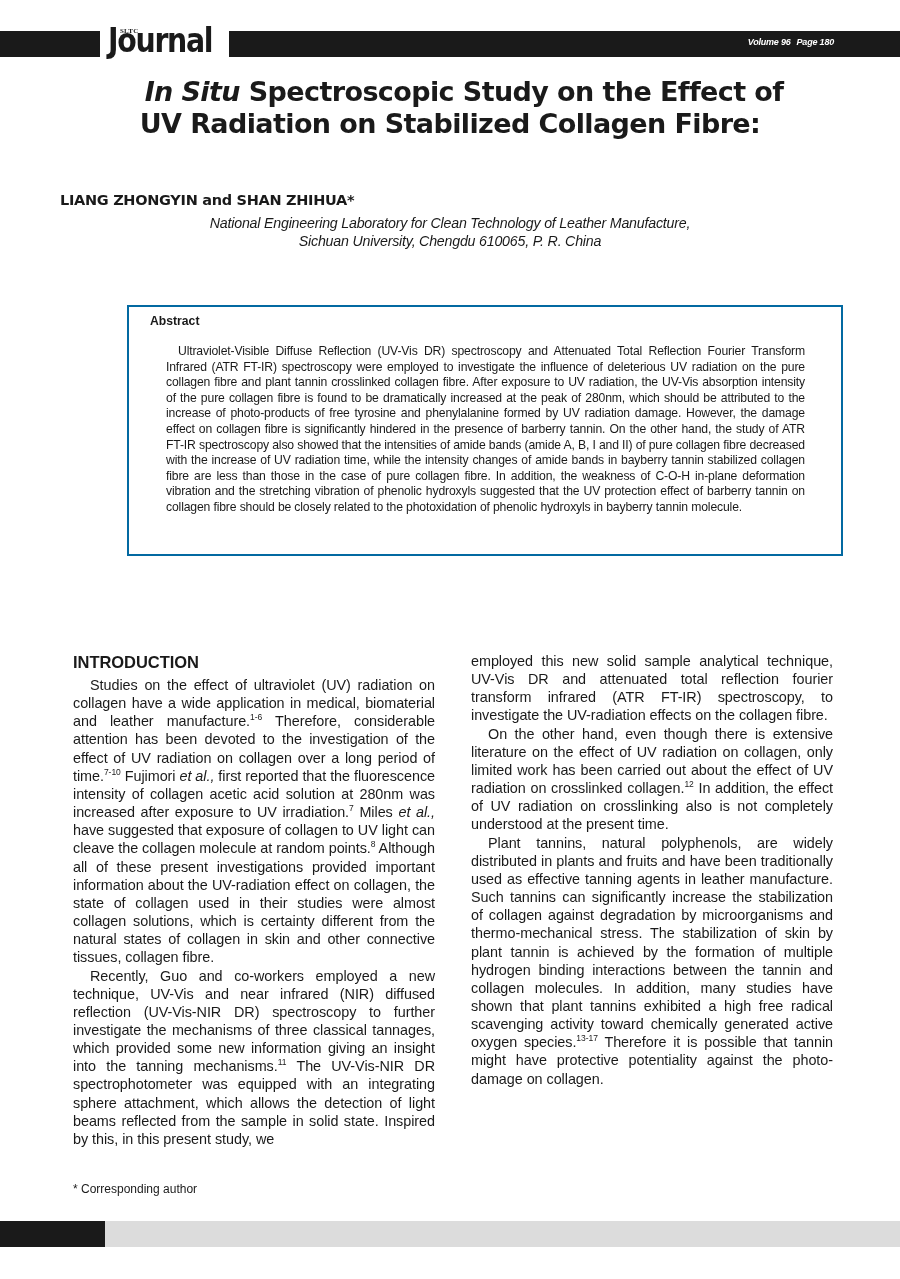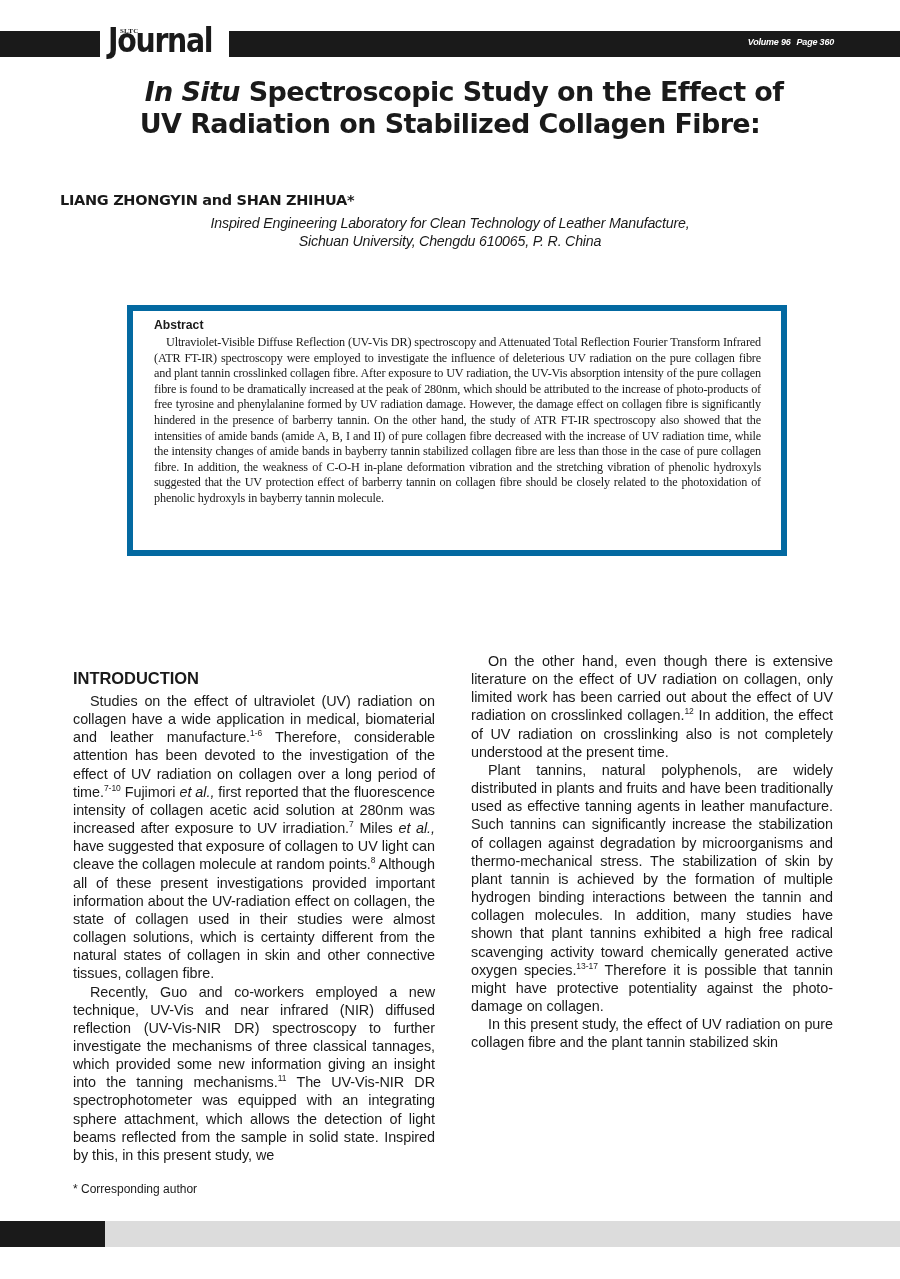--- a/index.html
+++ b/index.html
@@ -11,26 +11,26 @@
   .hdr-meta span { margin-left: 6px; }
   .logo { position: absolute; left: 108px; top: 22px; height: 44px; width: 118px; }
   .logo-small { position: absolute; left: 12px; top: 5px; font-family: "Liberation Serif", serif; font-size: 7px; font-weight: bold; letter-spacing: 0.2px; color: #1a1a1a; }
   .logo-main { position: absolute; left: 0; top: 2px; font-family: "DejaVu Sans", sans-serif; font-weight: bold; font-size: 33px; letter-spacing: -1.5px; color: #1a1a1a; transform: scaleX(0.86); transform-origin: left top; line-height: 1; }
 
   .title { position: absolute; left: 60px; width: 780px; top: 76px; text-align: center; font-family: "DejaVu Sans", sans-serif; font-weight: bold; font-size: 27px; line-height: 32px; letter-spacing: -0.6px; color: #1a1a1a; }
   .title .italic { font-style: italic; margin-left: 28px; }
   .authors { position: absolute; left: 60px; width: 780px; top: 192px; text-align: left; font-family: "DejaVu Sans", sans-serif; font-weight: bold; font-size: 14.5px; letter-spacing: -0.3px; }
   .affil { position: absolute; left: 60px; width: 780px; top: 214px; text-align: center; font-style: italic; font-size: 14.2px; line-height: 18px; letter-spacing: -0.2px; }
 
-  .abstract { position: absolute; left: 127px; top: 305px; width: 660px; height: 251px; border: 6px solid #0369a1; box-sizing: border-box; padding: 7px 20px 0 21px; }
+  .abstract { position: absolute; left: 127px; top: 305px; width: 716px; height: 251px; border: 2px solid #0369a1; box-sizing: border-box; padding: 7px 20px 0 21px; }
   .abstract-h { font-weight: bold; font-size: 12.2px; margin-bottom: 3px; }
-  .abstract-p { font-size: 12.2px; line-height: 15.6px; text-align: justify; text-indent: 12px; margin: 0; letter-spacing: -0.15px; font-family: Liberation Serif, serif; }
+  .abstract-p { font-size: 12.2px; line-height: 15.6px; text-align: justify; text-indent: 12px; margin: 16px; letter-spacing: -0.15px; }
 
   .col { position: absolute; top: 652px; width: 362px; font-size: 14.4px; line-height: 18.15px; text-align: justify; letter-spacing: -0.05px; }
-  .col.left { left: 73px; margin-top: 16px; }
+  .col.left { left: 73px; }
   .col.right { left: 471px; top: 652px; }
   .sec-h { font-weight: bold; font-size: 16.5px; margin: 0 0 4px 0; line-height: 20px; }
   .p { margin: 0; text-indent: 17px; }
   .p.noindent { text-indent: 0; }
   sup { font-size: 8.5px; line-height: 0; vertical-align: 6px; }
   .footnote { position: absolute; left: 73px; top: 1182px; font-size: 12px; }
 
   .ftr-dark { position: absolute; left: 0; top: 1221px; width: 105px; height: 26px; background: #1a1a1a; padding-left: 44px; }
   .ftr-num { position: absolute; right: 7px; top: 4px; color: #ffffff; font-weight: bold; font-size: 15px; letter-spacing: -0.5px; }
   .ftr-light { position: absolute; left: 105px; top: 1221px; width: 795px; height: 26px; background: #dcdcdc; }
@@ -38,47 +38,47 @@
 </head>
 <body>
 
 <div class="hdr-bar-left"></div>
 <div class="logo">
   <span class="logo-main">Journal</span>
   <span class="logo-small">SLTC</span>
 </div>
 <div class="hdr-bar-right"></div>
 <div class="hdr-meta">
-  <span>Volume 96</span><span>Page 360</span>
+  <span>Volume 96</span><span>Page 180</span>
 </div>
 
 <div class="title">
   <div><span class="italic">In Situ</span><span> Spectroscopic Study on the Effect of</span></div>
   <div>UV Radiation on Stabilized Collagen Fibre:</div>
 </div>
 <div class="authors">LIANG ZHONGYIN and SHAN ZHIHUA*</div>
 <div class="affil">
-  <div>Inspired Engineering Laboratory for Clean Technology of Leather Manufacture,</div>
+  <div>National Engineering Laboratory for Clean Technology of Leather Manufacture,</div>
   <div>Sichuan University, Chengdu 610065, P. R. China</div>
 </div>
 
 <div class="abstract">
   <div class="abstract-h">Abstract</div>
   <p class="abstract-p">Ultraviolet-Visible Diffuse Reflection (UV-Vis DR) spectroscopy and Attenuated Total Reflection Fourier Transform Infrared (ATR FT-IR) spectroscopy were employed to investigate the influence of deleterious UV radiation on the pure collagen fibre and plant tannin crosslinked collagen fibre. After exposure to UV radiation, the UV-Vis absorption intensity of the pure collagen fibre is found to be dramatically increased at the peak of 280nm, which should be attributed to the increase of photo-products of free tyrosine and phenylalanine formed by UV radiation damage. However, the damage effect on collagen fibre is significantly hindered in the presence of barberry tannin. On the other hand, the study of ATR FT-IR spectroscopy also showed that the intensities of amide bands (amide A, B, I and II) of pure collagen fibre decreased with the increase of UV radiation time, while the intensity changes of amide bands in bayberry tannin stabilized collagen fibre are less than those in the case of pure collagen fibre. In addition, the weakness of C-O-H in-plane deformation vibration and the stretching vibration of phenolic hydroxyls suggested that the UV protection effect of barberry tannin on collagen fibre should be closely related to the photoxidation of phenolic hydroxyls in bayberry tannin molecule.</p>
 </div>
 
 <div class="col left">
   <div class="sec-h">INTRODUCTION</div>
   <p class="p"><span>Studies on the effect of ultraviolet (UV) radiation on collagen have a wide application in medical, biomaterial and leather manufacture.</span><sup>1-6</sup><span> Therefore, considerable attention has been devoted to the investigation of the effect of UV radiation on collagen over a long period of time.</span><sup>7-10</sup><span> Fujimori </span><i>et al.,</i><span> first reported that the fluorescence intensity of collagen acetic acid solution at 280nm was increased after exposure to UV irradiation.</span><sup>7</sup><span> Miles </span><i>et al.,</i><span> have suggested that exposure of collagen to UV light can cleave the collagen molecule at random points.</span><sup>8</sup><span> Although all of these present investigations provided important information about the UV-radiation effect on collagen, the state of collagen used in their studies were almost collagen solutions, which is certainty different from the natural states of collagen in skin and other connective tissues, collagen fibre.</span></p>
   <p class="p"><span>Recently, Guo and co-workers employed a new technique, UV-Vis and near infrared (NIR) diffused reflection (UV-Vis-NIR DR) spectroscopy to further investigate the mechanisms of three classical tannages, which provided some new information giving an insight into the tanning mechanisms.</span><sup>11</sup><span> The UV-Vis-NIR DR spectrophotometer was equipped with an integrating sphere attachment, which allows the detection of light beams reflected from the sample in solid state. Inspired by this, in this present study, we</span></p>
 </div>
 <div class="footnote">* Corresponding author</div>
 
 <div class="col right">
+  <p class="p noindent">employed this new solid sample analytical technique, UV-Vis DR and attenuated total reflection fourier transform infrared (ATR FT-IR) spectroscopy, to investigate the UV-radiation effects on the collagen fibre.</p>
   <p class="p"><span>On the other hand, even though there is extensive literature on the effect of UV radiation on collagen, only limited work has been carried out about the effect of UV radiation on crosslinked collagen.</span><sup>12</sup><span> In addition, the effect of UV radiation on crosslinking also is not completely understood at the present time.</span></p>
   <p class="p"><span>Plant tannins, natural polyphenols, are widely distributed in plants and fruits and have been traditionally used as effective tanning agents in leather manufacture. Such tannins can significantly increase the stabilization of collagen against degradation by microorganisms and thermo-mechanical stress. The stabilization of skin by plant tannin is achieved by the formation of multiple hydrogen binding interactions between the tannin and collagen molecules. In addition, many studies have shown that plant tannins exhibited a high free radical scavenging activity toward chemically generated active oxygen species.</span><sup>13-17</sup><span> Therefore it is possible that tannin might have protective potentiality against the photo-damage on collagen.</span></p>
-  <p class="p">In this present study, the effect of UV radiation on pure collagen fibre and the plant tannin stabilized skin</p>
 </div>
 
 <div class="ftr-dark">
   <span class="ftr-num">210</span>
 </div>
 <div class="ftr-light"></div>
 
 </body></html>

